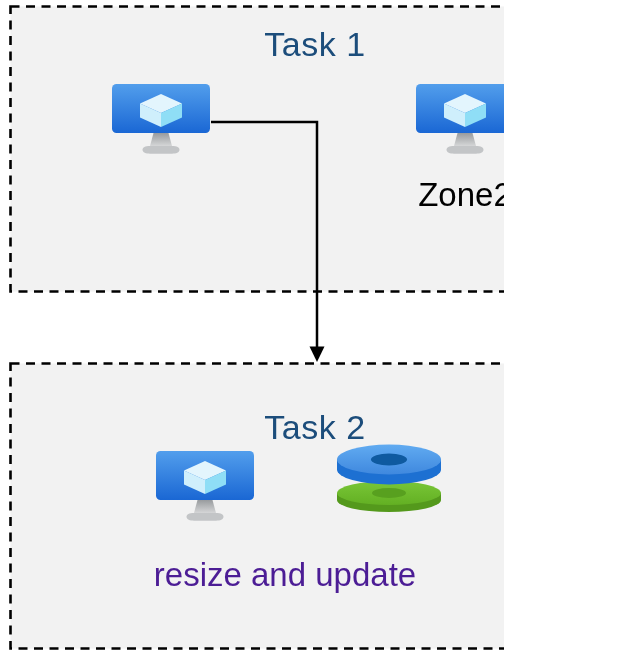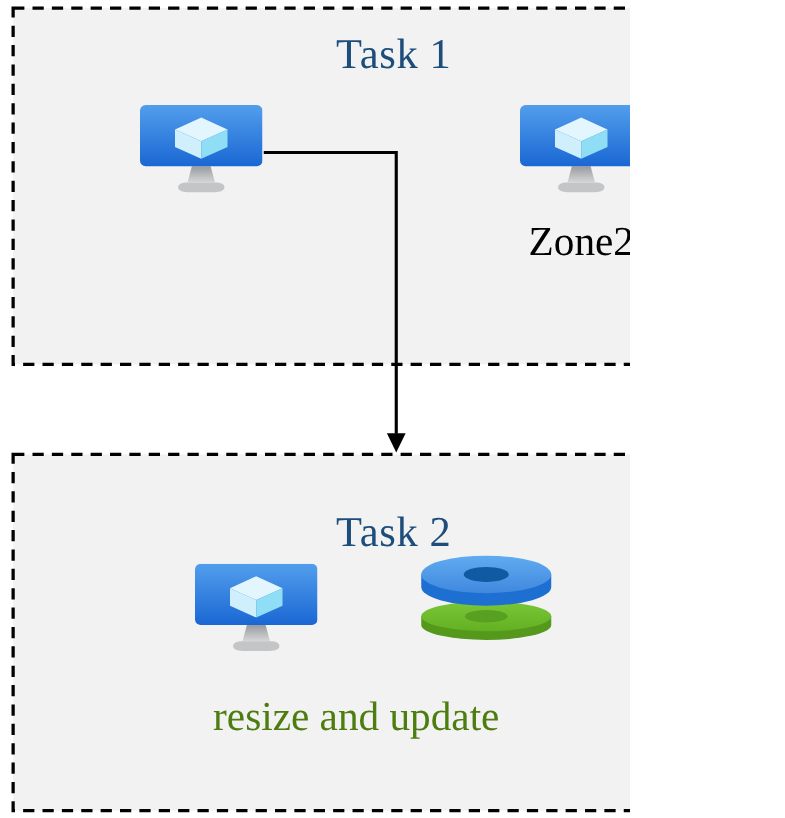--- a/index.html
+++ b/index.html
@@ -1,34 +1,34 @@
 <!DOCTYPE html>
 <html><head>
 <meta charset="utf-8">
 <style>
   html,body{margin:0;padding:0;background:#ffffff;}
   .stage{
     position:relative;width:504px;height:654px;overflow:hidden;
-    font-family:Liberation Serif, serif;
+    font-family:Liberation Sans, sans-serif;
     background:#ffffff;
   }
   svg.bg{position:absolute;left:0;top:0;}
   .box-title{
     position:absolute;left:10px;width:610px;text-align:center;
     font-size:34px;line-height:40px;color:#1c4d7b;letter-spacing:0.5px;
   }
   .box-title.t1{top:24px;}
   .box-title.t2{top:383px;margin-top:24px;}
   .icon-abs{position:absolute;display:block;}
   .vm-label{
     position:absolute;width:200px;text-align:center;color:#000000;
     font-size:33px;line-height:35px;
   }
   .caption{
-    position:absolute;width:300px;text-align:center;color:#4d7c0f;
+    position:absolute;width:300px;text-align:center;color:#4c1d95;
     font-size:33px;line-height:35px;
   }
 </style>
 </head>
 <body>
 
 <div class="stage">
 
   <svg width="0" height="0" style="position:absolute" aria-hidden="true">
     <defs>

